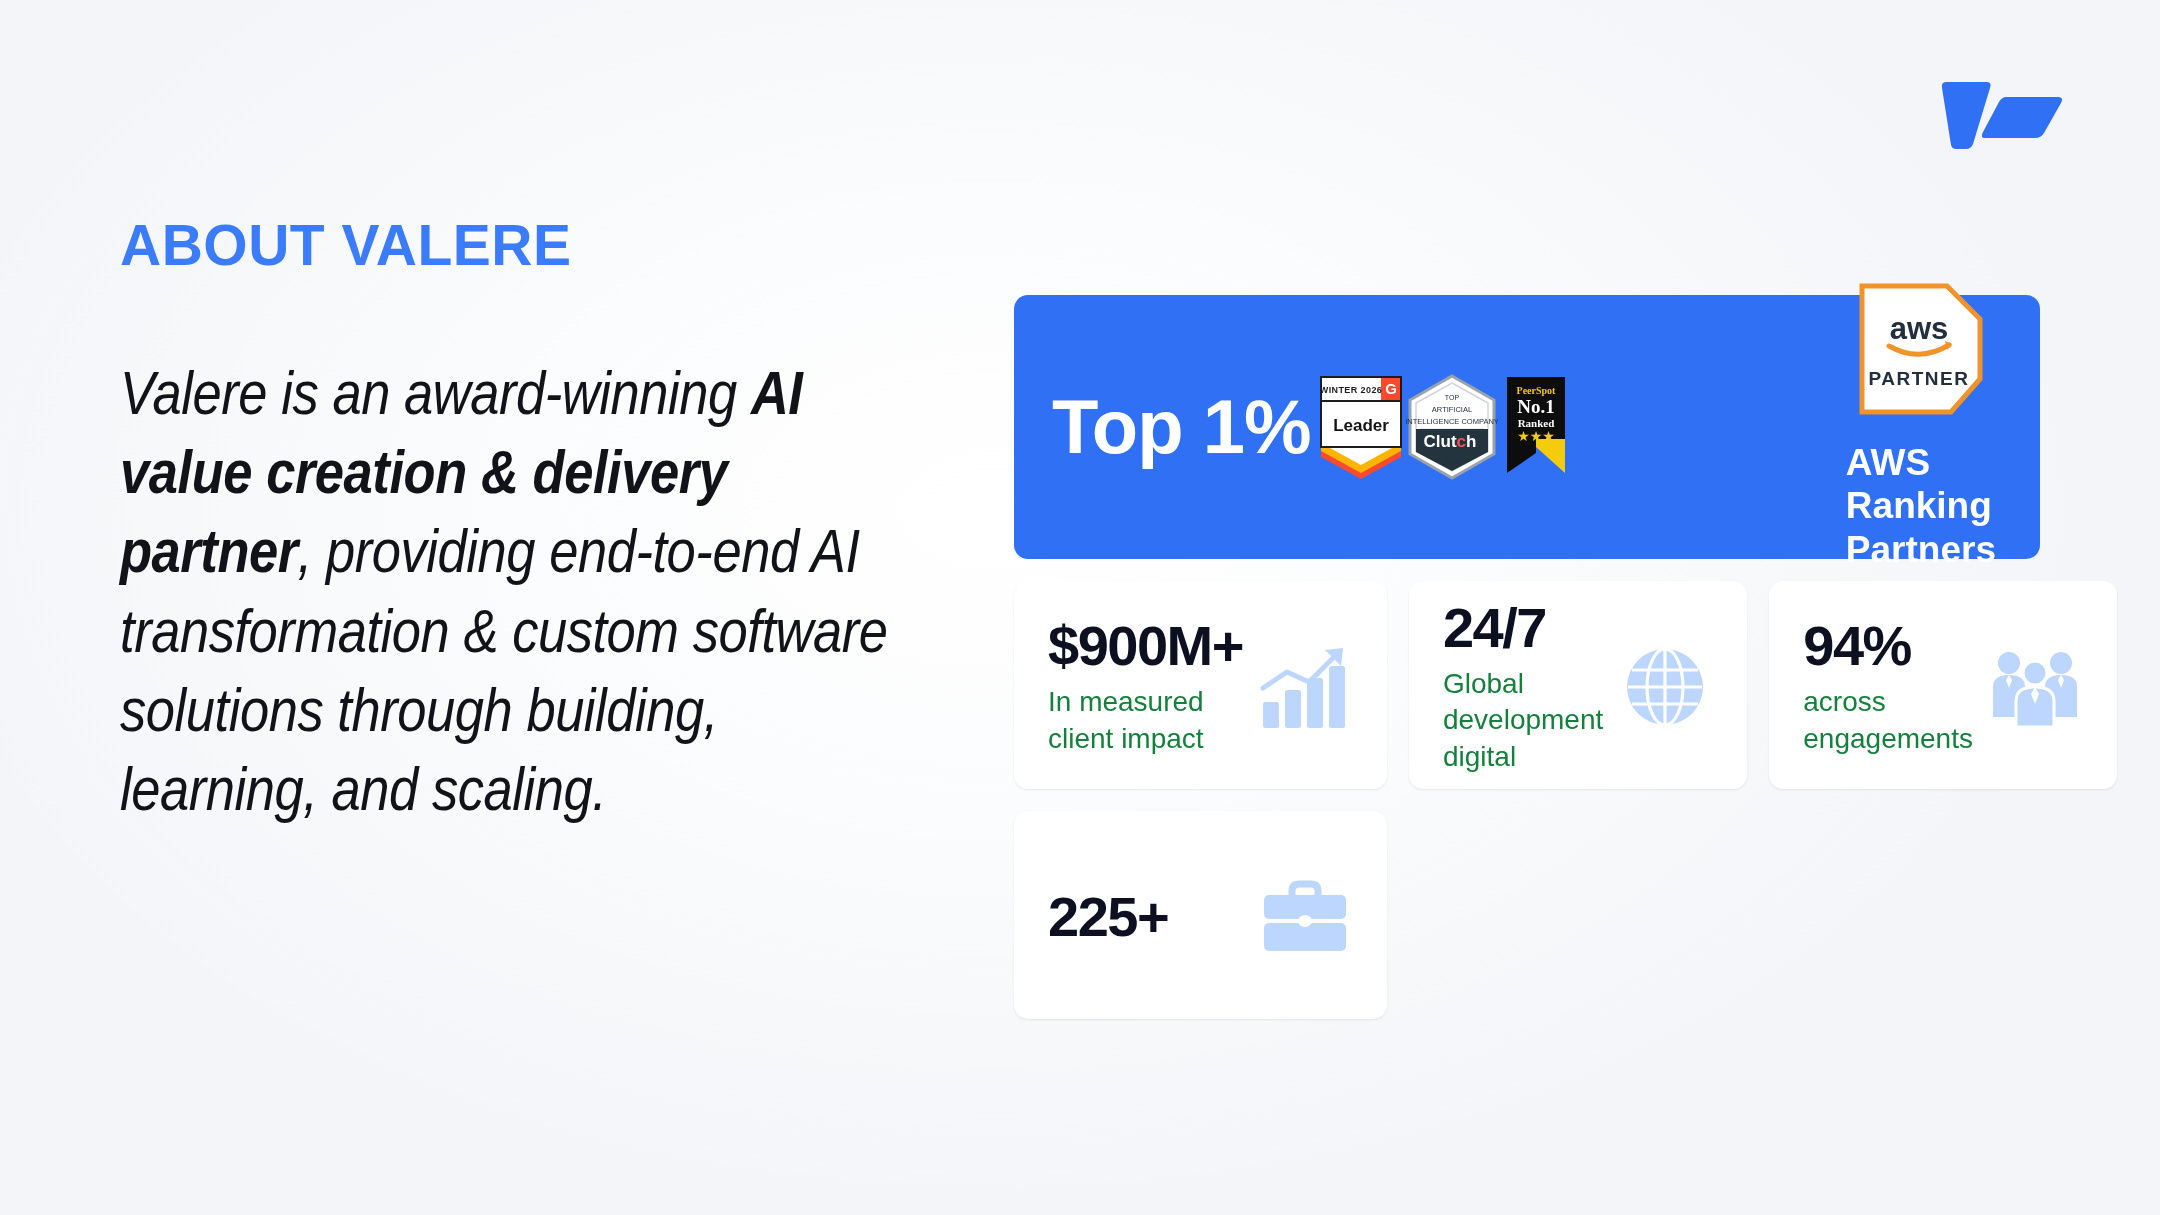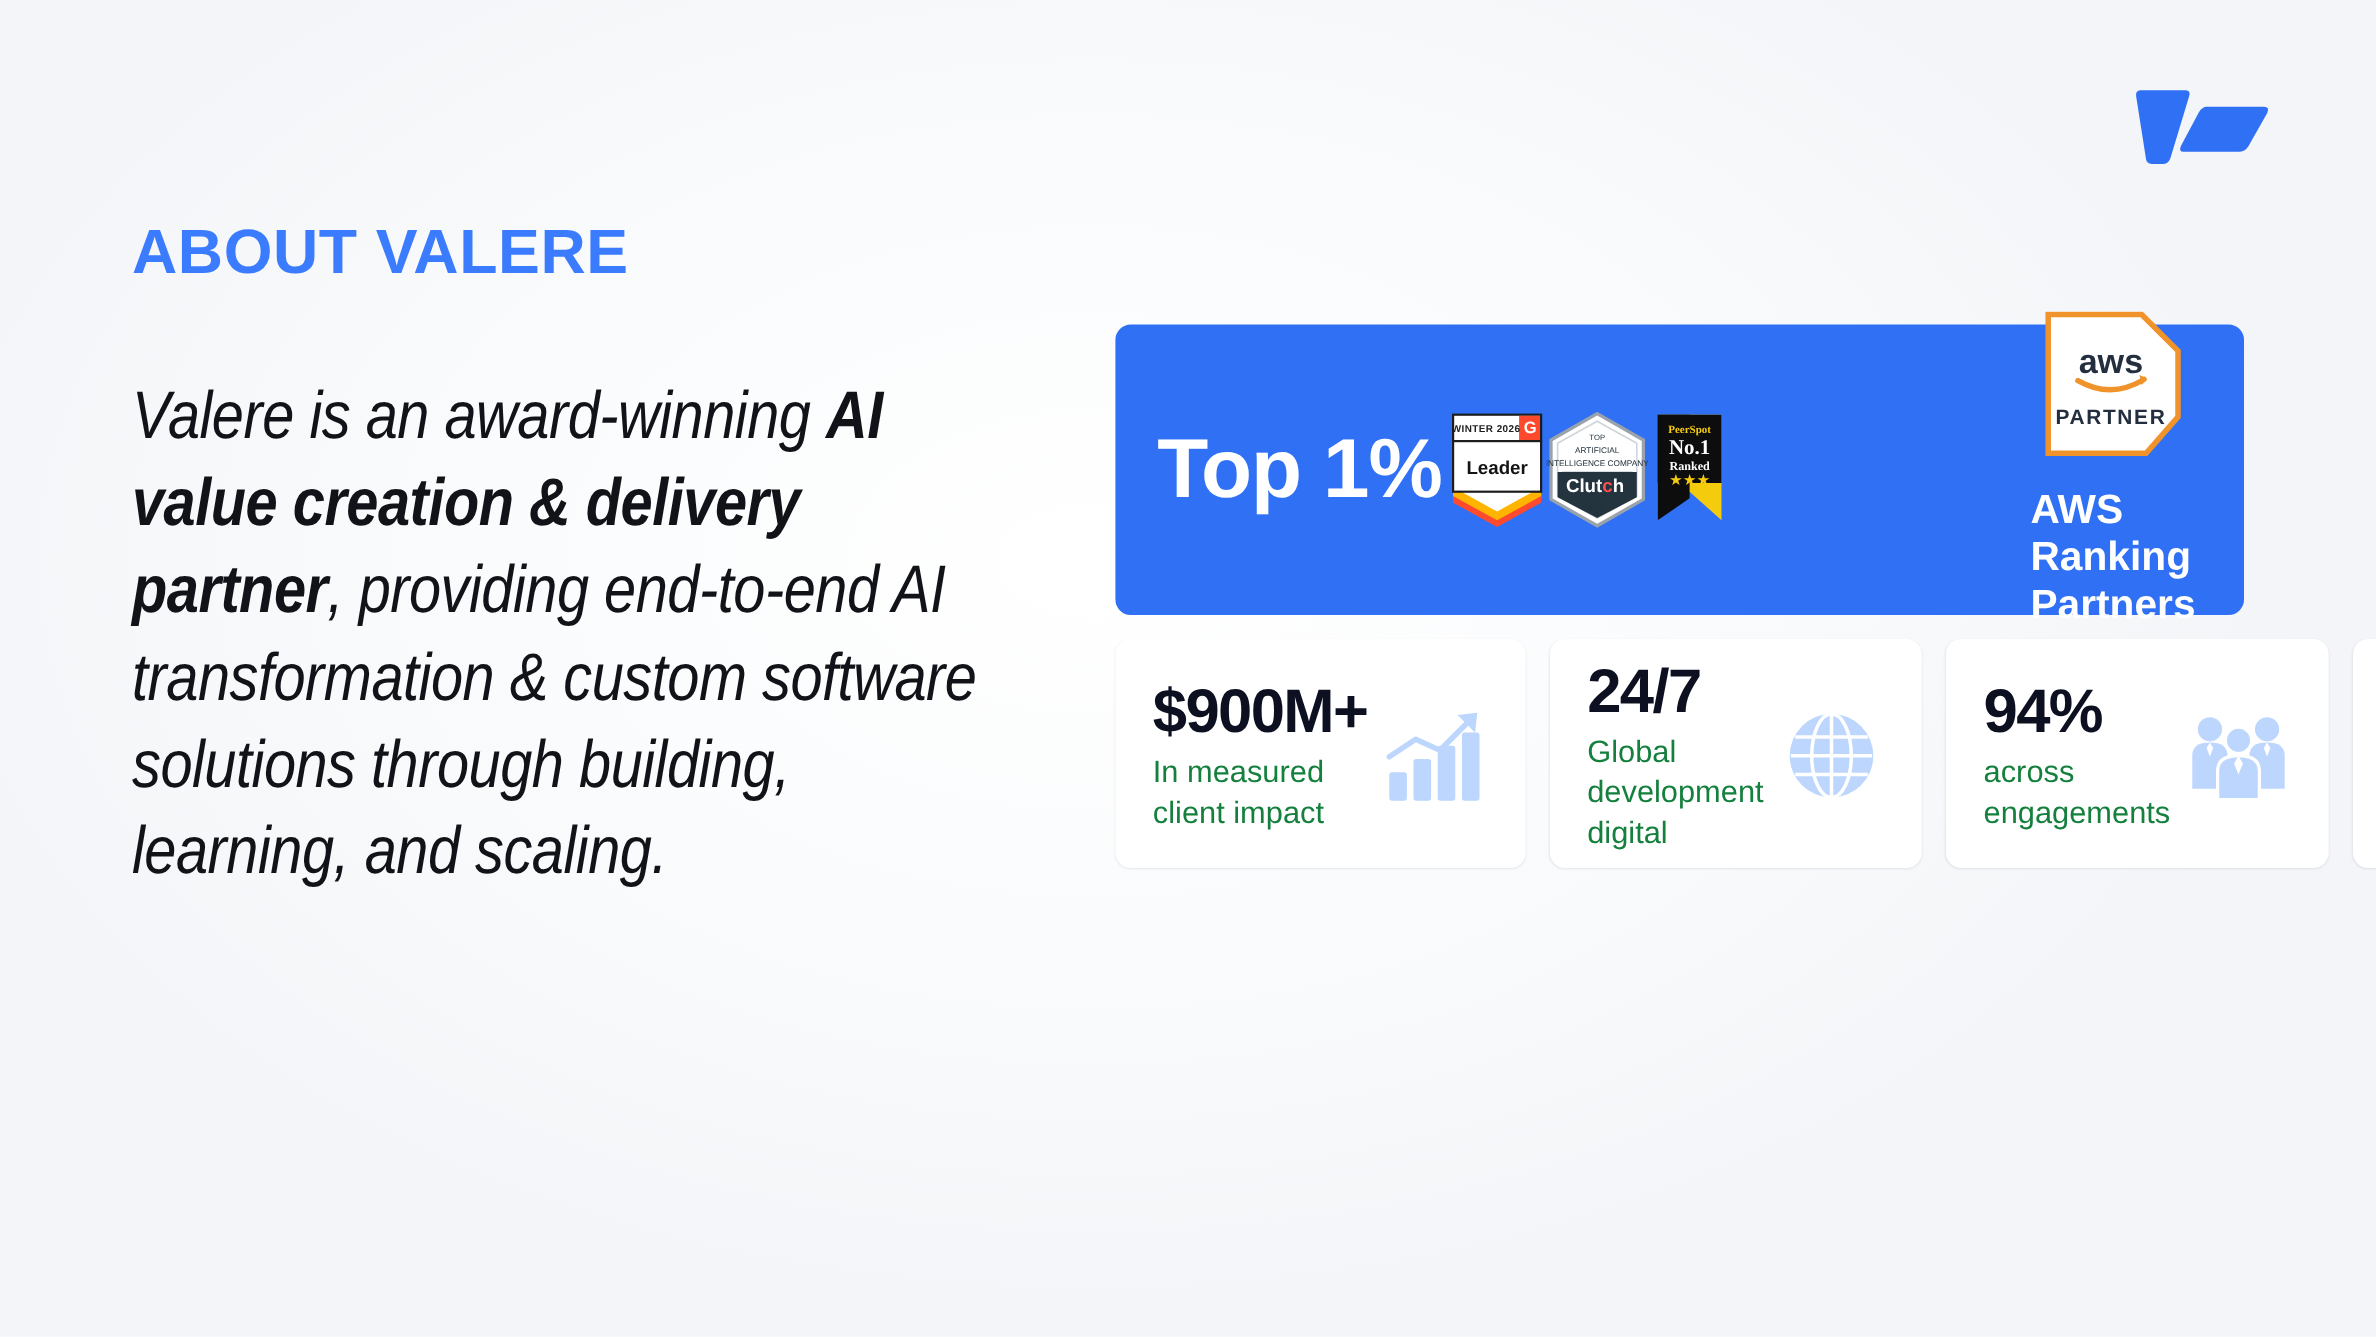--- a/index.html
+++ b/index.html
@@ -19,21 +19,21 @@
   
   .logo-wrap{
     position:absolute; top:78px; right:92px;
     width:128px; height:72px;
   }
   .logo-wrap svg{ display:block; width:100%; height:100%; }
 
   
   .left-col{
     position:absolute;
-    left:120px; top:200px;
+    left:120px; top:216px;
     width:800px;
   }
   .section-title{
     font-family:"Liberation Sans", sans-serif;
     font-weight:700;
     font-size:57px;
     letter-spacing:0.5px;
     color:#3b7cff;
     line-height:1.05;
     white-space:nowrap;
@@ -116,21 +116,21 @@
   .bdg{ display:block; }
   .bdg-g2{ width:84px; height:104px; }
   .bdg-clutch{ width:92px; height:106px; }
   .bdg-peer{ width:70px; height:104px; }
   .bdg-aws{ width:124px; height:132px; }
 
   
   .cards{
     margin-top:22px;
     display:grid;
-    grid-template-columns:1fr 1fr 1fr 1fr;
+    grid-template-columns:1fr 1fr 1fr;
     gap:22px 22px;
   }
   .card{
     background:#ffffff;
     border-radius:14px;
     height:208px;
     padding:34px 34px 30px 34px;
     display:flex;
     align-items:center;
     justify-content:space-between;

